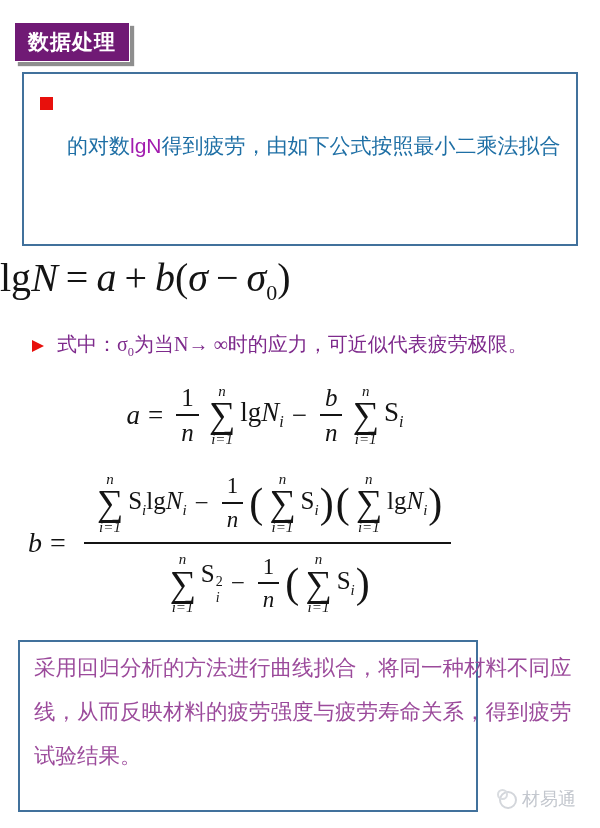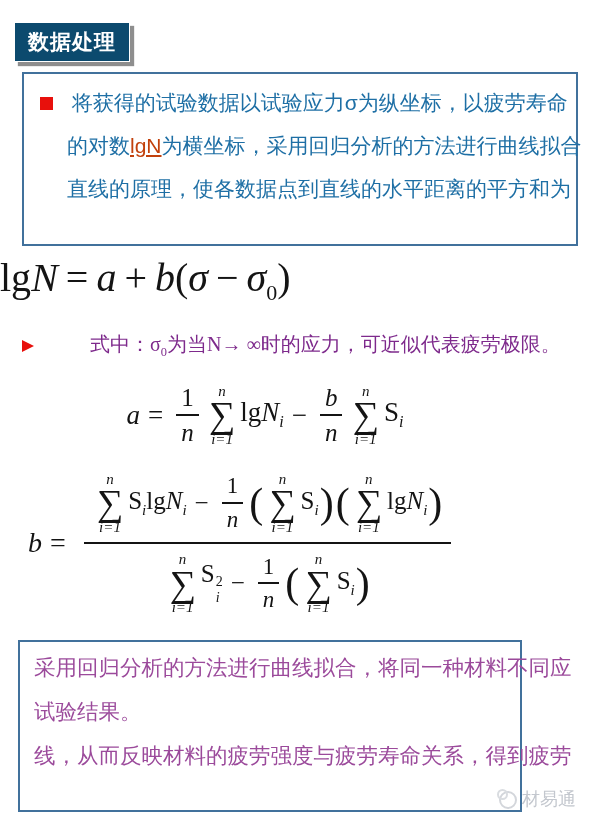--- a/index.html
+++ b/index.html
@@ -1,73 +1,73 @@
 <!DOCTYPE html>
 <html><head>
 <meta charset="utf-8">
 <style>
   html,body{margin:0;padding:0;background:#ffffff;}
   .slide{position:relative;width:600px;height:828px;background:#ffffff;overflow:hidden;
          font-family:"Liberation Sans",sans-serif;}
 
   
-  .badge{position:absolute;left:14px;top:22px;background:#0c4a6e;color:#ffffff;
+  .badge{position:absolute;left:14px;top:22px;background:#701a75;color:#ffffff;
          font-size:21px;font-weight:bold;padding:5px 13px;letter-spacing:1px;
          border:1px solid #ffffff;box-shadow:4px 4px 1px rgba(130,130,130,0.9);}
 
   
   .box1{position:absolute;left:22px;top:72px;width:556px;height:174px;
         border:2px solid #41719C;box-sizing:border-box;padding:7px 12px 0 16px;}
   .b1line{line-height:43px;font-size:21px;color:#1E6FA5;white-space:nowrap;}
   .b1line.ind{padding-left:27px;}
   .sq{display:inline-block;width:13px;height:13px;background:#E8100C;margin-right:13px;}
-  .red{color:#c2410c;text-decoration:underline;}
+  .red{color:#a21caf;}
 
   
   .math{font-family:"Liberation Serif","DejaVu Serif",serif;color:#141414;}
   .it{font-style:italic;}
   .rm{font-style:normal;}
   .sp{margin:0 8px;}
   sub{font-size:60%;}
   .sum{display:inline-flex;flex-direction:column;align-items:center;line-height:1;margin:0 5px;}
   .sum .lim{font-size:15px;font-style:italic;line-height:1.1;}
   .sum .sym{font-size:37px;line-height:0.85;font-style:normal;}
   .frac{display:inline-flex;flex-direction:column;align-items:center;line-height:1.1;margin:0 5px;vertical-align:middle;}
   .frac .fnum{padding:0 5px 3px;border-bottom:2px solid #141414;}
   .frac .fden{padding:3px 5px 0;}
   .pa{font-size:42px;line-height:1;font-weight:400;margin:0 1px;}
   .ss{display:inline-flex;flex-direction:column;font-size:14px;line-height:1.15;margin-left:1px;vertical-align:-4px;}
 
   .fx-main{position:absolute;left:0;top:254px;width:535px;font-size:40px;}
   .fx-main sub{font-size:55%;}
 
   
-  .note{position:absolute;left:20px;top:331px;width:560px;font-size:20px;color:#7E2A8C;
-        font-family:"Liberation Serif","DejaVu Serif",serif;display:flex;align-items:center;gap:43px;}
+  .note{position:absolute;left:30px;top:331px;width:560px;font-size:20px;color:#7E2A8C;
+        font-family:"Liberation Serif","DejaVu Serif",serif;display:flex;align-items:center;}
   .arrow{width:0;height:0;border-top:6px solid transparent;border-bottom:6px solid transparent;
          border-left:12px solid #E8100C;display:inline-block;margin:0 13px 0 2px;flex:none;}
   .note sub{font-size:62%;}
 
   
   .fx-a{position:absolute;left:0;top:372px;width:530px;height:86px;font-size:27px;
         display:flex;align-items:center;justify-content:center;}
   .fx-a .frac{font-size:25px;}
 
   
   .fx-b{position:absolute;left:28px;top:456px;width:556px;height:174px;font-size:25px;
         display:flex;align-items:center;}
   .fx-b .lhs{font-size:28px;margin-right:10px;display:inline-flex;align-items:center;}
   .fx-b .frac{font-size:23px;}
   .bigfrac{display:inline-flex;flex-direction:column;align-items:center;}
   .bnum{display:flex;align-items:center;justify-content:center;padding:0 8px 7px;
         border-bottom:2px solid #141414;}
   .bden{display:flex;align-items:center;justify-content:center;padding-top:7px;}
 
   
-  .box2{position:absolute;left:18px;top:640px;width:504px;height:172px;
+  .box2{position:absolute;left:18px;top:640px;width:460px;height:172px;
         border:2px solid #41719C;box-sizing:border-box;padding:4px 12px 0 14px;
         font-family:"Liberation Serif","DejaVu Serif",serif;}
   .b2line{line-height:44px;font-size:21.5px;color:#9B4A9B;white-space:nowrap;}
 
   
   .wm{position:absolute;left:497px;top:787px;display:flex;align-items:center;color:#C3C7CE;
       font-size:18px;font-family:Liberation Serif, serif;}
   .wm-logo{position:relative;width:20px;height:20px;margin-right:5px;flex:none;}
   .wm-logo .c1{position:absolute;right:0;bottom:0;width:14px;height:14px;border:2px solid #D3D6DB;border-radius:50%;}
   .wm-logo .c2{position:absolute;left:0;top:0;width:7px;height:7px;border:2px solid #D9DCE0;border-radius:50%;}
@@ -77,27 +77,23 @@
 
 <div class="slide">
 
   <div class="badge">
     <span>数据处理</span>
   </div>
 
   <div class="box1">
     <div class="b1line">
       <span class="sq"></span>
-      <span>将获得的试验数据以试验应力σ为纵坐标，以疲劳寿命</span>
     </div>
     <div class="b1line ind">
-      <span>的对数</span><span class="red">lgN</span><span>为横坐标，采用回归分析的方法进行曲线拟合</span>
-    </div>
-    <div class="b1line ind">
-      <span>直线的原理，使各数据点到直线的水平距离的平方和为</span>
+      <span>的对数</span><span class="red">lgN</span><span>得到疲劳，由如下公式按照最小二乘法拟合</span>
     </div>
   </div>
 
   <div class="fx-main math">
     <span class="rm">lg</span><span class="it">N</span><span class="sp rm">=</span><span class="it">a</span><span class="sp rm">+</span><span class="it">b</span><span class="rm">(</span><span class="it">σ</span><span class="sp rm">−</span><span class="it">σ</span><sub>0</sub><span class="rm">)</span>
   </div>
 
   <div class="note">
     <span class="arrow"></span>
     <span>
@@ -192,24 +188,24 @@
         <span class="pa">)</span>
       </span>
     </span>
   </div>
 
   <div class="box2">
     <div class="b2line">
       <span>采用回归分析的方法进行曲线拟合，将同一种材料不同应</span>
     </div>
     <div class="b2line">
+      <span>线，从而反映材料的疲劳强度与疲劳寿命关系，得到疲劳</span>
+    </div>
+    <div class="b2line">
       <span>试验结果。</span>
-    </div>
-    <div class="b2line">
-      <span>线，从而反映材料的疲劳强度与疲劳寿命关系，得到疲劳</span>
     </div>
   </div>
 
   <div class="wm">
     <span class="wm-logo">
         <span class="c1"></span>
         <span class="c2"></span>
       </span>
     <span>材易通</span>
   </div>

